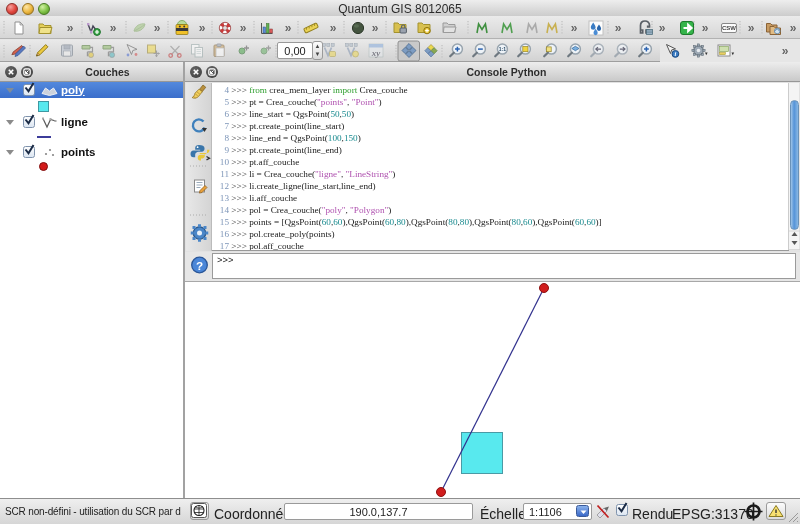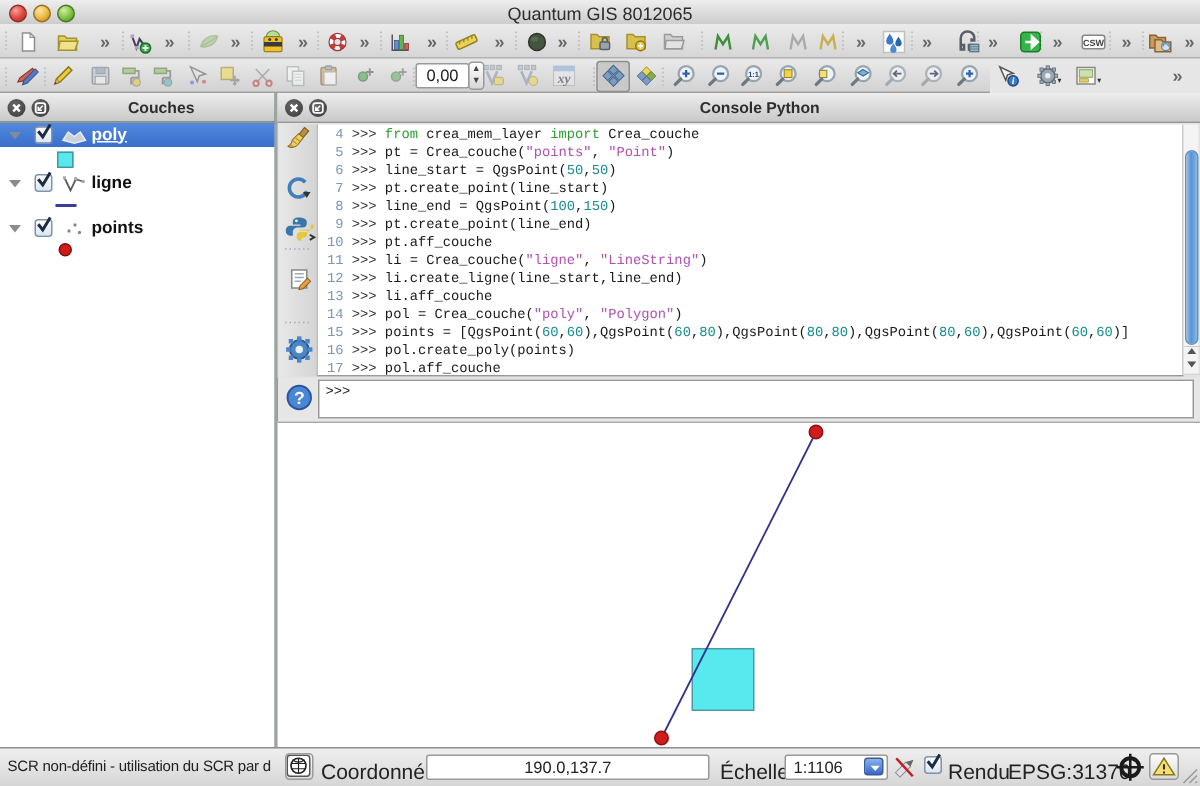--- a/index.html
+++ b/index.html
@@ -16,21 +16,21 @@
 #tb1{position:absolute;left:0;top:16px;width:800px;height:23px;
   background:linear-gradient(#ebebeb,#d6d6d6);border-bottom:1px solid #b2b2b2}
 #tb2{position:absolute;left:0;top:40px;width:660px;height:22px;
   background:linear-gradient(#e9e9e9,#d2d2d2);border-bottom:1px solid #9e9e9e}
 #tb1 svg,#tb2 svg{position:absolute;left:0;top:0}
 #spin{position:absolute;left:277px;top:2px;width:36px;height:17px;background:#fff;
   border:1px solid #9a9a9a;border-radius:2px;font-size:11px;color:#222;text-align:center;line-height:16px}
 #spinbtn{position:absolute;left:312px;top:1px;width:11px;height:19px;background:linear-gradient(#fdfdfd,#d8d8d8);
   border:1px solid #9a9a9a;border-radius:3px;font-size:6px;color:#444;text-align:center;line-height:8px}
 
-#couches{position:absolute;left:0;top:62px;width:185px;height:436px;background:#14532d;border-right:2px solid #a2a2a2}
+#couches{position:absolute;left:0;top:62px;width:185px;height:436px;background:#5eead4;border-right:2px solid #a2a2a2}
 .dockhead{position:absolute;left:0;top:0;width:100%;height:20px;
   background:linear-gradient(#ededed,#c9c9c9);border-bottom:1px solid #979797}
 .dockhead .t{position:absolute;left:0;right:0;top:4px;text-align:center;font-size:10.5px;font-weight:bold;color:#2e2e2e}
 .dbtn{position:absolute;top:4px;width:12px;height:12px;border-radius:50%;
   background:radial-gradient(circle at 40% 35%,#686868,#383838);color:#fff}
 .dbtn svg{position:absolute;left:0;top:0}
 
 #tree{position:absolute;left:0;top:20px;width:183px;bottom:0;background:#fff;font-size:11px;font-weight:bold}
 #selrow{position:absolute;left:0;top:0;width:183px;height:16px;
   background:linear-gradient(#5389dd,#3a6ecb)}
@@ -44,21 +44,21 @@
 
 #console{position:absolute;left:185px;top:62px;width:615px;height:190px;background:#e2e2e2}
 #console .dockhead{width:615px}
 #cstrip{position:absolute;left:1px;top:21px;width:26px;bottom:1px;background:linear-gradient(90deg,#e8e8e8,#d4d4d4);border-right:1px solid #bbb}
 #codearea{position:absolute;left:27px;top:21px;width:577px;height:168px;background:#fff;overflow:hidden;padding-top:1px;border-bottom:1px solid #999}
 #cscroll{position:absolute;right:1px;top:21px;width:11px;height:167px;background:#f4f4f4;border-left:1px solid #ccc}
 #cthumb{position:absolute;left:0.5px;top:17px;width:9px;height:130px;border-radius:5px;
   background:linear-gradient(90deg,#9ec4e8,#5493d8 45%,#8ab8e4);border:1px solid #6a92b8}
 #cinput{position:absolute;left:27px;top:191px;width:584px;height:26px;background:#fff;border:1px solid #9a9a9a;
   font-family:"Liberation Mono",monospace;font-size:9.2px;color:#222;line-height:14px;padding-left:4px}
-.cl{white-space:pre;font-family:Liberation Mono, monospace;font-size:9.2px;line-height:12px;color:#1a1a1a}
+.cl{white-space:pre;font-family:Liberation Serif, serif;font-size:9.2px;line-height:12px;color:#1a1a1a}
 .cl .no{display:inline-block;width:17px;text-align:right;color:#7d95b8}
 .cl .pr{color:#333}
 .cl s{text-decoration:none}
 .st{color:#b052b0}
 .nu{color:#1a8b8f}
 .kw{color:#2e9e2e}
 
 #canvas{position:absolute;left:185px;top:281px;width:615px;height:217px;background:#fff;border-top:1.5px solid #a8a8a8}
 
 #status{position:absolute;left:0;top:498px;width:800px;height:26px;

